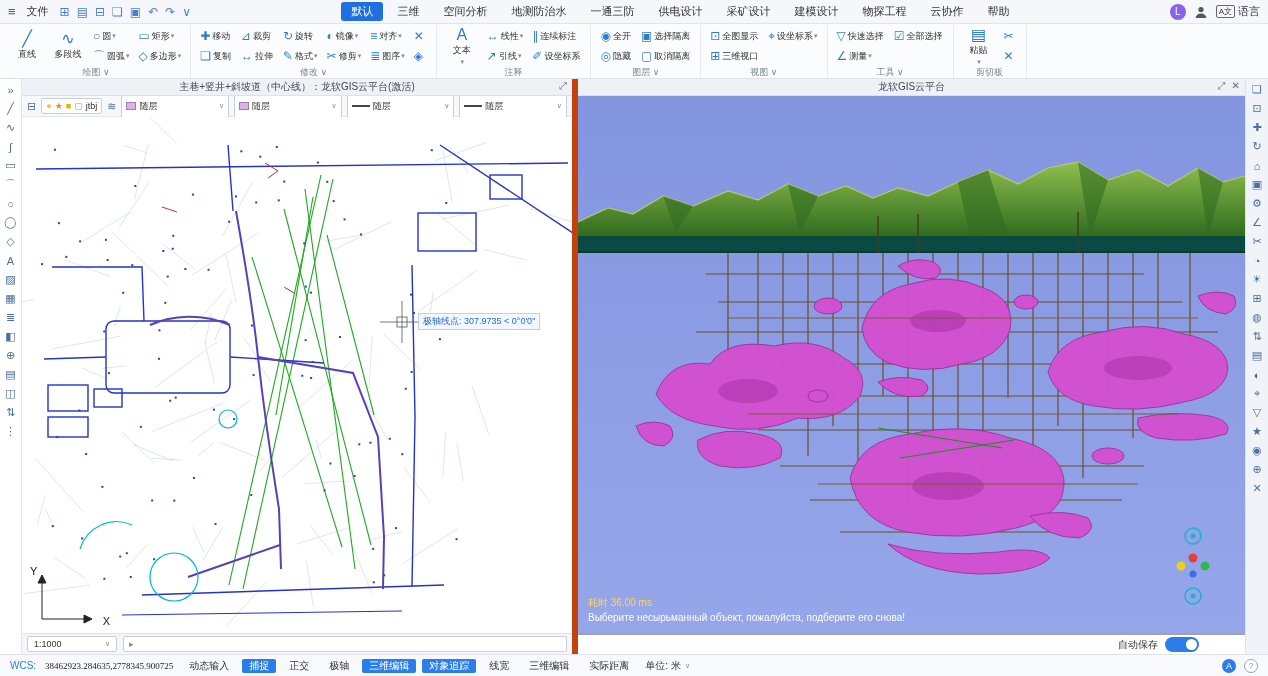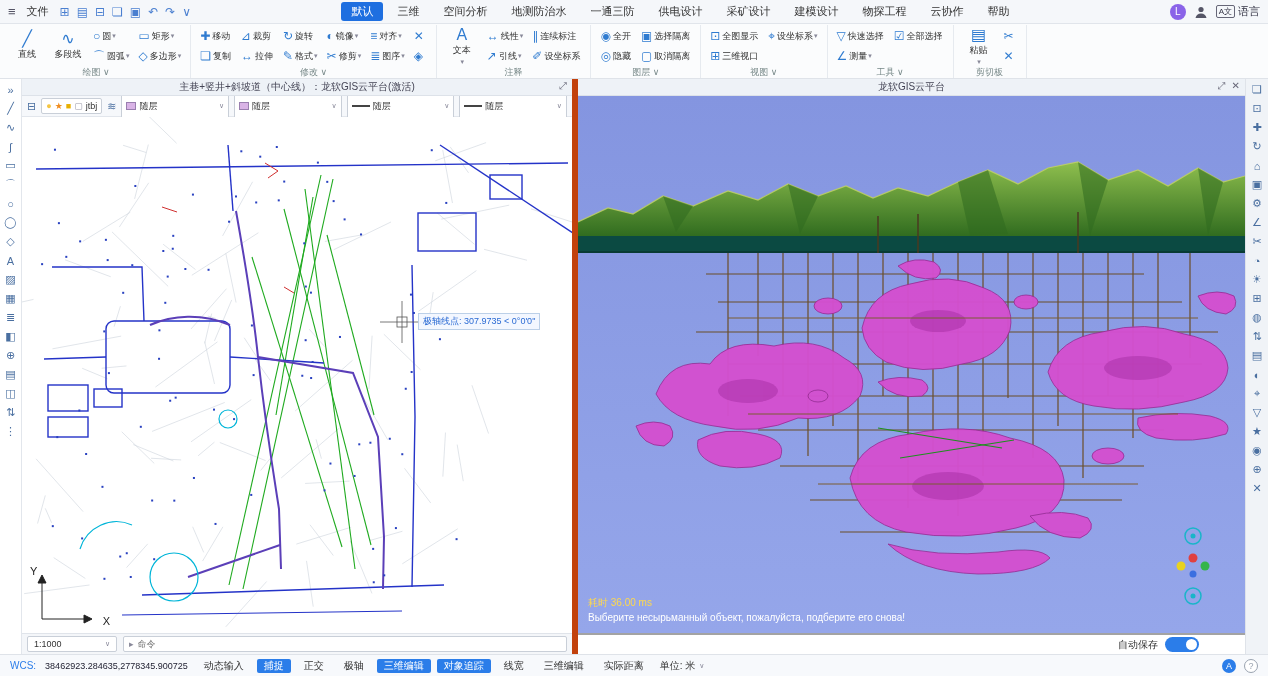--- a/index.html
+++ b/index.html
@@ -77,21 +77,21 @@
 .scene-msg{position:absolute;left:10px;bottom:8px;font-size:10px;line-height:1.5}
 .scene-msg .elapsed{color:#ffd94d}
 .scene-msg .msg{color:#fff}
 .autosave{height:21px;background:#fff;border-top:2px solid #a3a3a3;display:flex;align-items:center;justify-content:flex-end;gap:7px;padding-right:46px;font-size:10px;color:#333;flex:0 0 auto}
 .toggle{width:34px;height:15px;border-radius:8px;background:#2b7de9;position:relative;cursor:pointer}
 .toggle::after{content:"";position:absolute;right:2px;top:2px;width:11px;height:11px;border-radius:50%;background:#fff}
 
 
 .statusbar{height:22px;background:#f7f9fc;border-top:1px solid #dfe3e9;display:flex;align-items:center;gap:9px;padding:0 10px;font-size:10px;flex:0 0 auto}
 .wcs{color:#2b7de9;font-weight:normal}
-.coords{font-family:Liberation Sans, sans-serif;font-size:9px;color:#223}
+.coords{font-family:Liberation Serif, serif;font-size:9px;color:#223}
 .sbtns{display:flex;gap:6px;align-items:center}
 .sbtn{padding:0 7px;border-radius:2px;color:#333;white-space:nowrap}
 .sbtn.active{background:#2b7de9;color:#fff}
 .unit{display:flex;align-items:center;gap:4px}
 .unit .uv{font-size:7px;color:#889}
 .sb-right{margin-left:auto;display:flex;gap:8px;align-items:center}
 .circ{width:14px;height:14px;border-radius:50%;display:flex;align-items:center;justify-content:center;font-size:9px}
 .circ.blue{background:#2b7de9;color:#fff}
 .circ.gray{border:1px solid #9aa3b0;color:#9aa3b0;background:#fff}
 </style>
@@ -660,21 +660,20 @@
             </svg>
         </div>
       </div>
       <div class="pbottom">
         <span class="scale-dd">
           <span>1:1000</span>
           <span class="ddv" style="font-size:7px;color:#889">∨</span>
         </span>
         <span class="cmdbox">
           <span class="cmdicon">▸</span>
-          <input placeholder="命令" style="">
         </span>
       </div>
     </div>
 
     <div class="panel panel-3d">
       <div class="ptitle">
         <span>龙软GIS云平台</span>
         <span class="wicons">
           <span>⤢</span>
           <span>✕</span>

